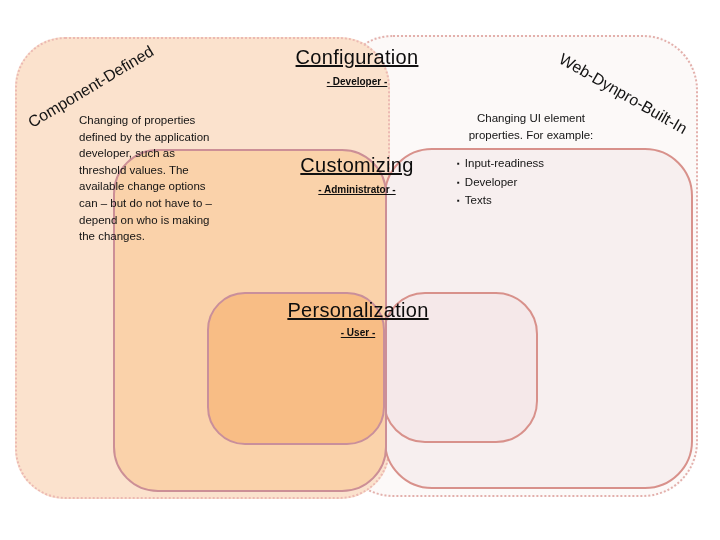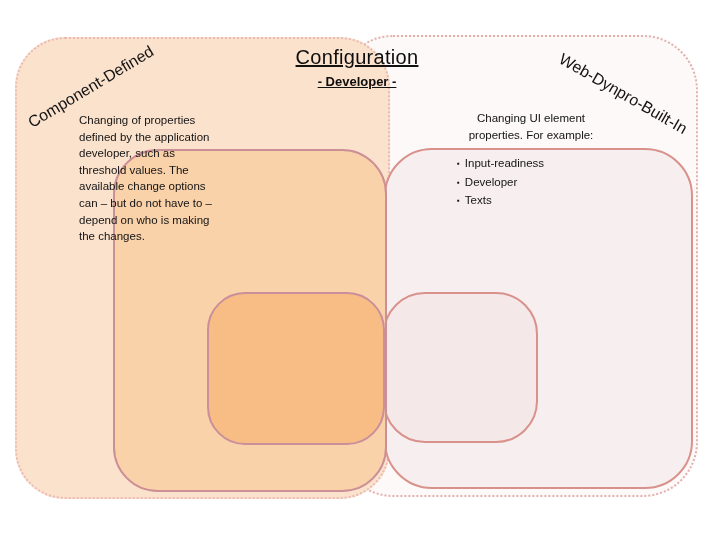--- a/index.html
+++ b/index.html
@@ -27,21 +27,21 @@
 
   .rot{position:absolute;z-index:10;font-size:16px;white-space:nowrap;text-align:center;color:#141414;}
   .rot.comp{left:-4px;top:78px;width:190px;transform:rotate(-31deg);}
   .rot.webd{left:528px;top:85px;width:190px;transform:rotate(30deg);}
 
   .hgroup{position:absolute;z-index:10;text-align:center;text-decoration:underline;}
   .hg-config{left:237px;top:46px;width:240px;}
   .hg-custom{left:237px;top:154px;width:240px;}
   .hg-person{left:238px;top:299px;width:240px;}
   .h1{font-size:20px;line-height:22px;letter-spacing:0.3px;color:#0d0d0d;}
-  .h2{font-size:13px;line-height:18px;font-weight:bold;margin-top:5px;color:#0d0d0d;}
+  .h2{font-size:10px;line-height:18px;font-weight:bold;margin-top:5px;color:#0d0d0d;}
   .hg-person .h1{font-size:20px;}
   .hg-person .h2{margin-top:3px;}
 
   .note{position:absolute;z-index:10;font-size:11.5px;line-height:16.6px;
         white-space:pre-line;color:#141414;}
   .left-note{left:79px;top:112px;width:190px;}
   .right-intro{left:456px;top:110px;width:150px;text-align:center;}
   .right-note{left:456px;top:211px;width:150px;}
 
   .bullets{position:absolute;z-index:10;left:457px;top:155px;width:150px;}
@@ -61,21 +61,29 @@
   <div class="box l3"></div>
 
   <div class="rot comp">Component-Defined</div>
   <div class="rot webd">Web-Dynpro-Built-In</div>
 
   <div class="hgroup hg-config">
     <div class="h1">Configuration</div>
     <div class="h2">- Developer -</div>
   </div>
 
+  <div class="hgroup hg-custom">
+    <div class="h1">Customizing</div>
+    <div class="h2">- Administrator -</div>
+  </div>
 
+  <div class="hgroup hg-person">
+    <div class="h1">Personalization</div>
+    <div class="h2">- User -</div>
+  </div>
 
   <div class="note left-note">Changing of properties
 defined by the application
 developer, such as
 threshold values. The
 available change options
 can – but do not have to –
 depend on who is making
 the changes.</div>
 

